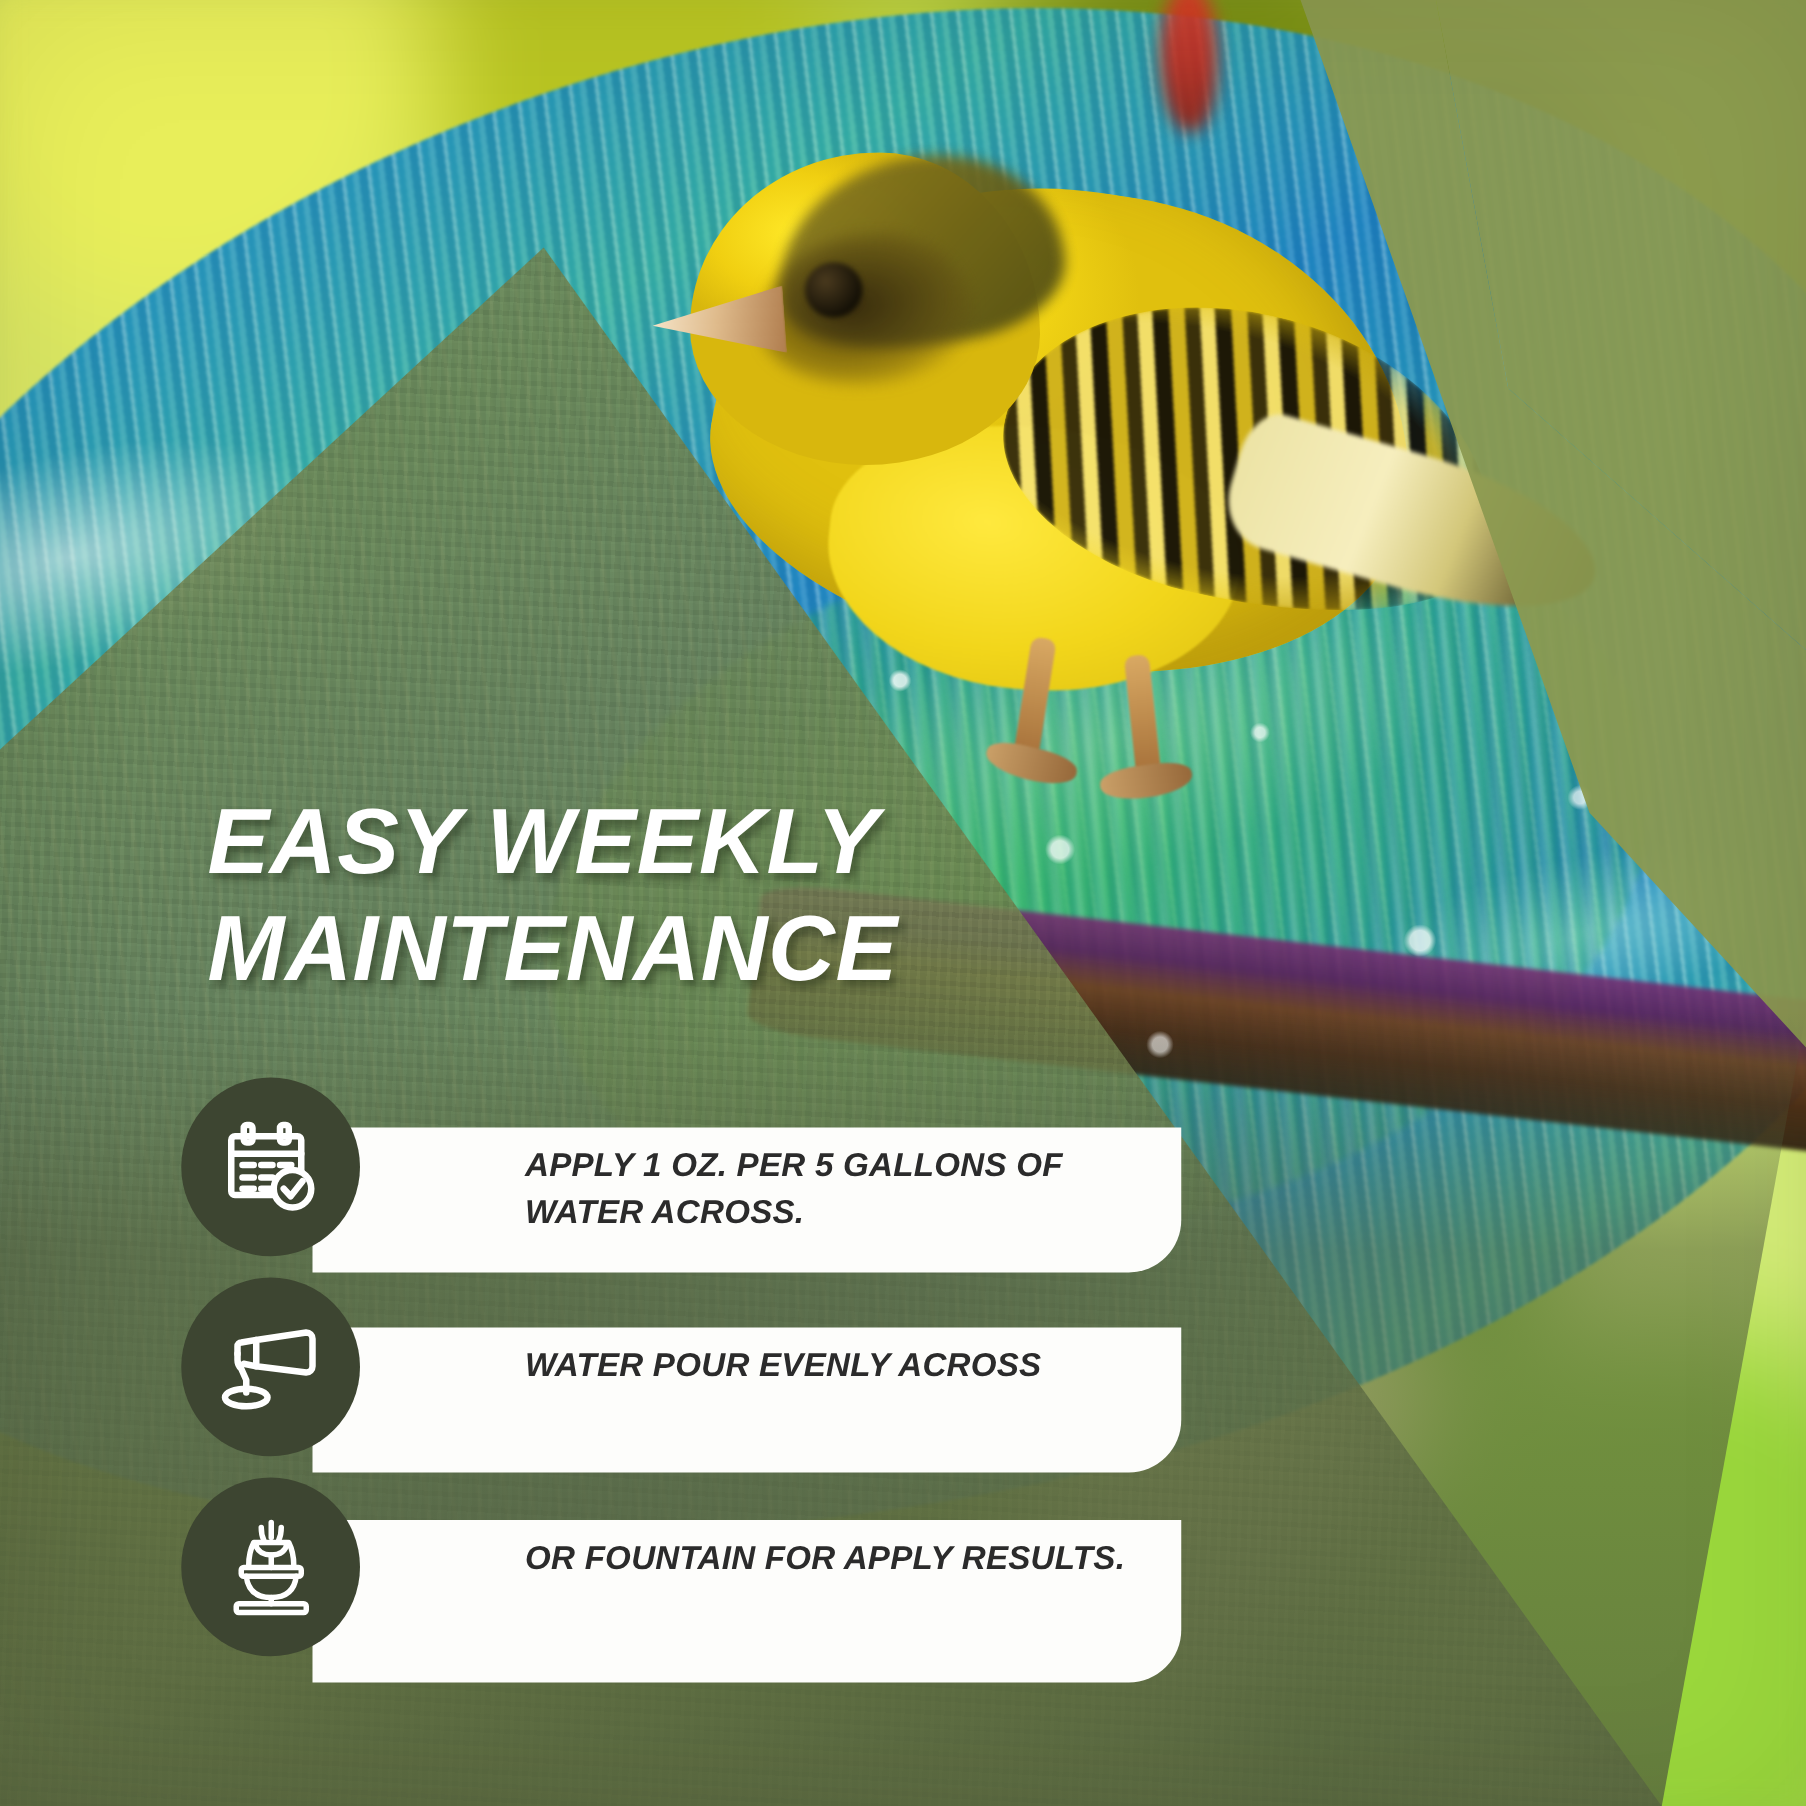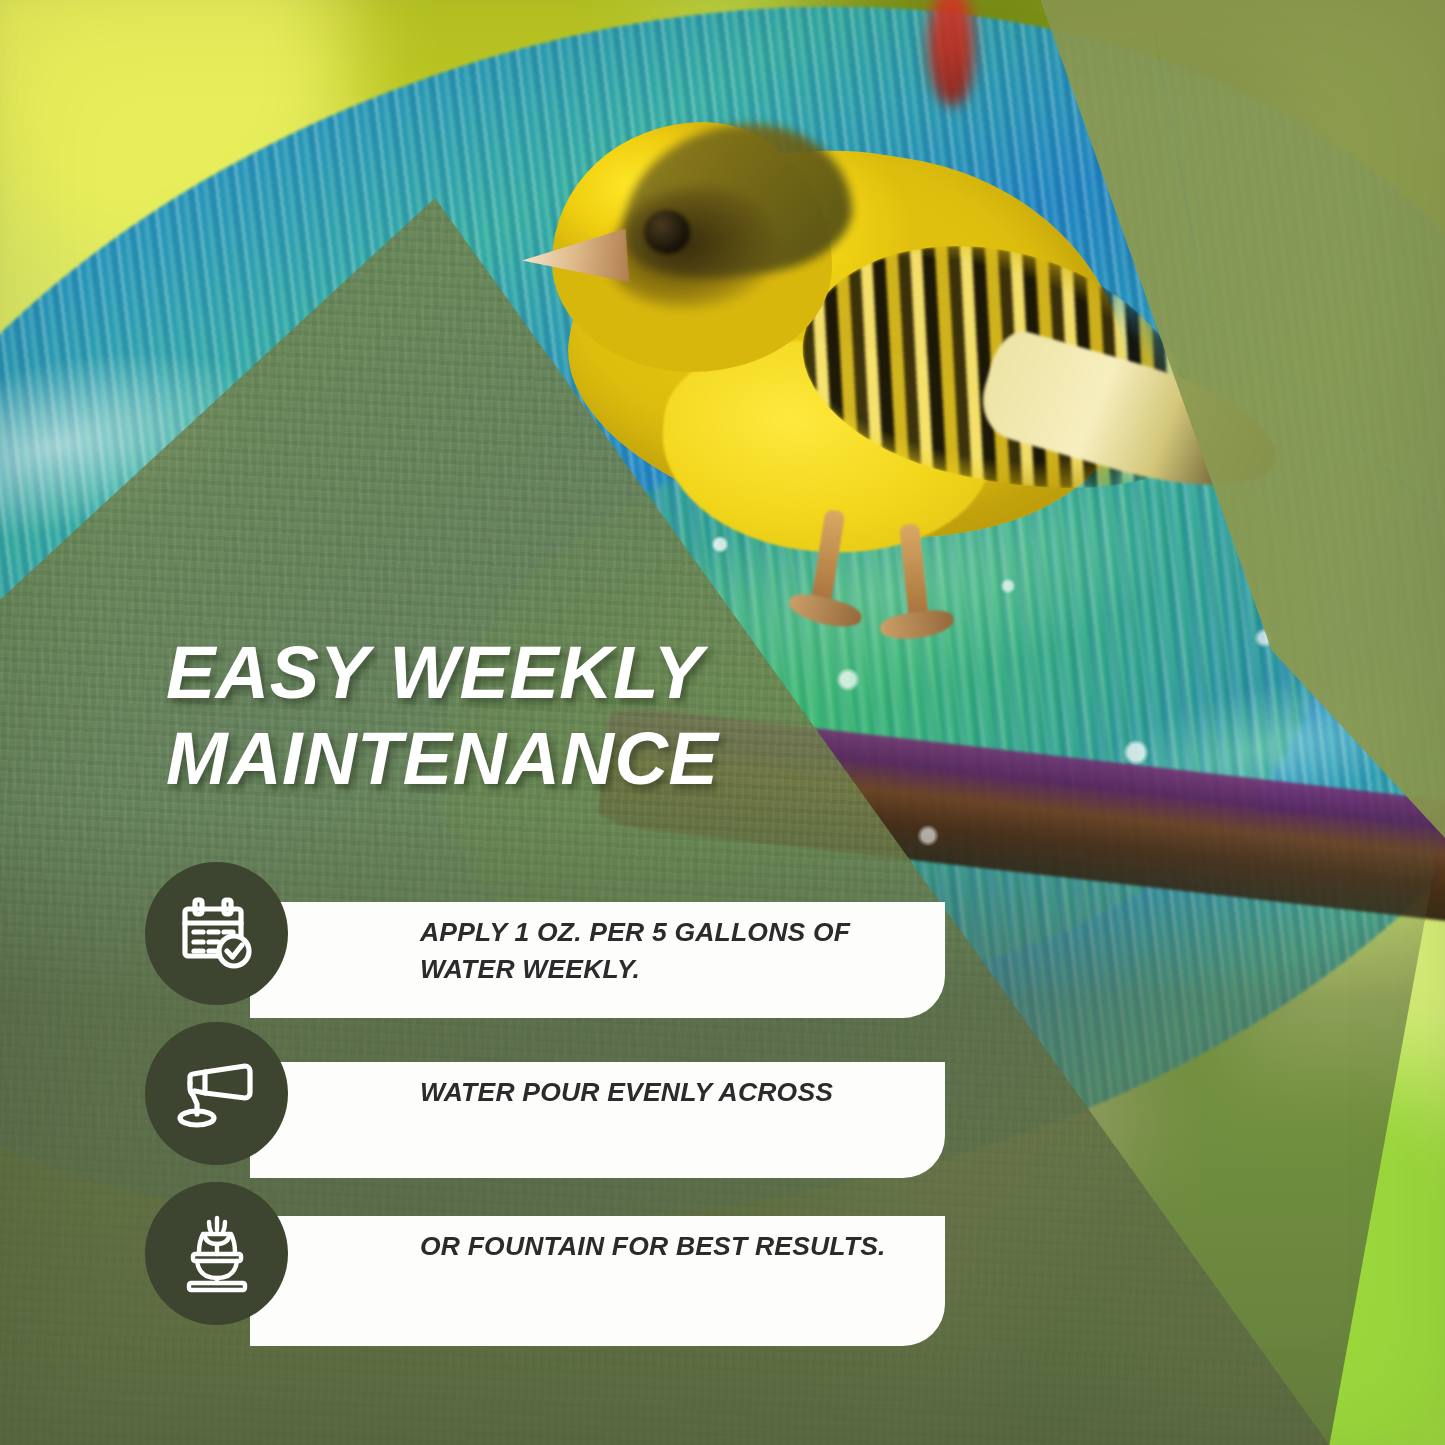--- a/index.html
+++ b/index.html
@@ -420,21 +420,21 @@
       <span class="hl-line">EASY WEEKLY</span>
       <span class="hl-line">MAINTENANCE</span>
     </div>
 
     <div class="items">
 
       <div class="item item-1">
         <div class="item-pill">
           <div class="item-text">
             <span class="tline">APPLY 1 OZ. PER 5 GALLONS OF</span>
-            <span class="tline">WATER WEEKLY.</span>
+            <span class="tline">WATER ACROSS.</span>
           </div>
         </div>
         <div class="item-badge">
           <span>
             <svg width="84" height="84" viewBox="0 0 84 84" fill="none" stroke="#ffffff" stroke-width="5.2" stroke-linecap="round" stroke-linejoin="round">
               <rect x="10" y="17" width="56" height="47" rx="3"></rect>
               <line x1="10" y1="31" x2="66" y2="31"></line>
               <rect x="20" y="8" width="7" height="14" rx="2.4"></rect>
               <rect x="49" y="8" width="7" height="14" rx="2.4"></rect>
               <line x1="19" y1="40" x2="28" y2="40"></line>
@@ -466,21 +466,21 @@
               <path d="M15 31 L15 36 Q15 40 18 43 L22 52 L22 62"></path>
               <ellipse cx="22" cy="66" rx="17" ry="7"></ellipse>
             </svg>
           </span>
         </div>
       </div>
 
       <div class="item item-3">
         <div class="item-pill">
           <div class="item-text">
-            <span class="tline">OR FOUNTAIN FOR BEST RESULTS.</span>
+            <span class="tline">OR FOUNTAIN FOR APPLY RESULTS.</span>
           </div>
         </div>
         <div class="item-badge">
           <span>
             <svg width="84" height="84" viewBox="0 0 84 84" fill="none" stroke="#ffffff" stroke-width="4.4" stroke-linecap="round" stroke-linejoin="round">
               <line x1="42" y1="6" x2="42" y2="18"></line>
               <path d="M34 10 Q34 16 36 20"></path>
               <path d="M50 10 Q50 16 48 20"></path>
               <path d="M28 22 Q24 30 24 40"></path>
               <path d="M56 22 Q60 30 60 40"></path>

